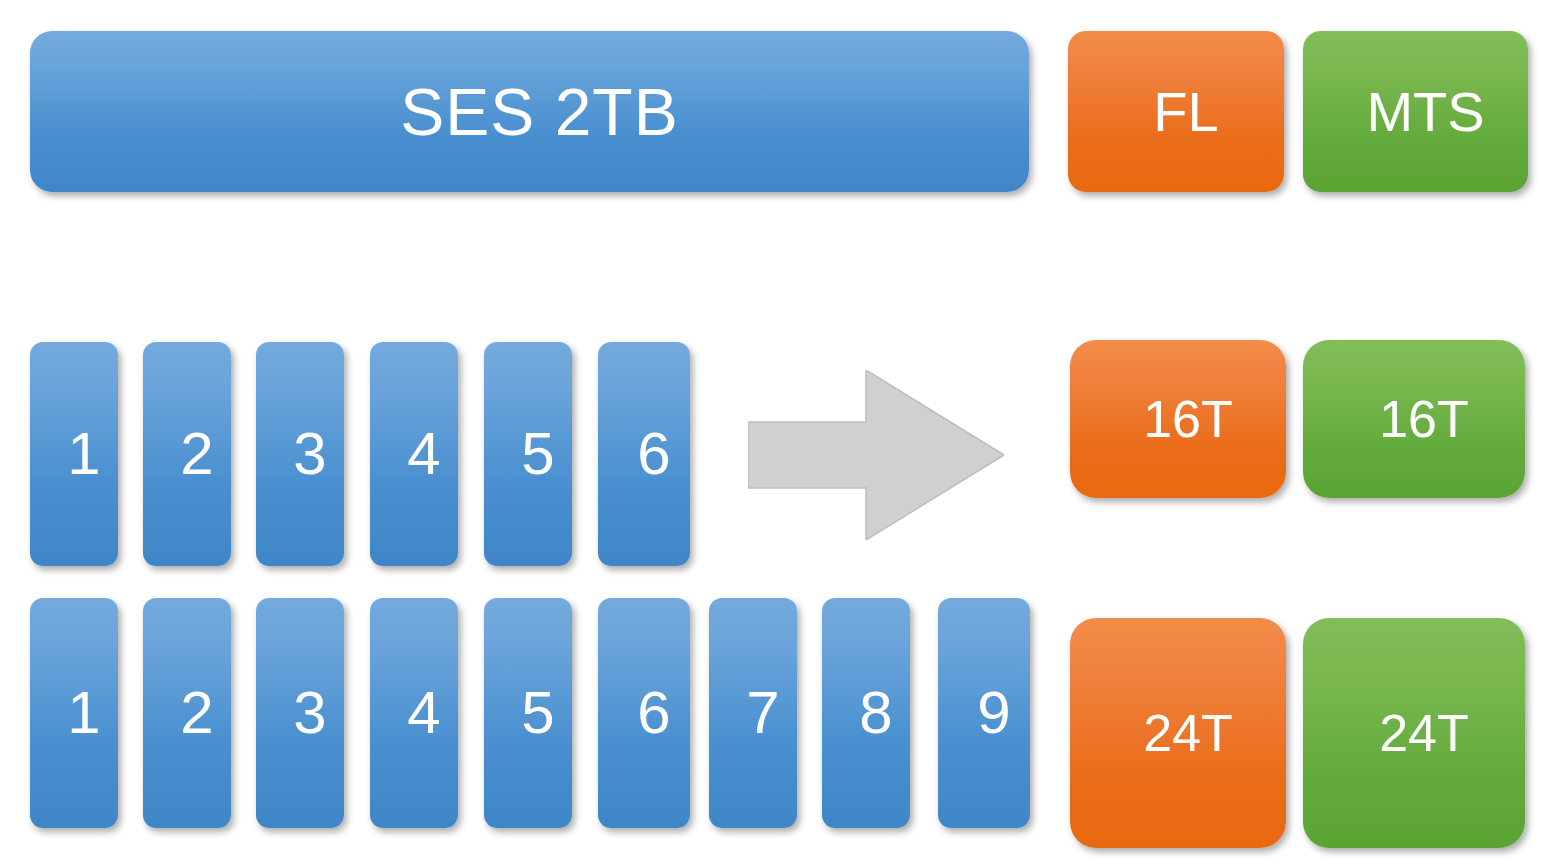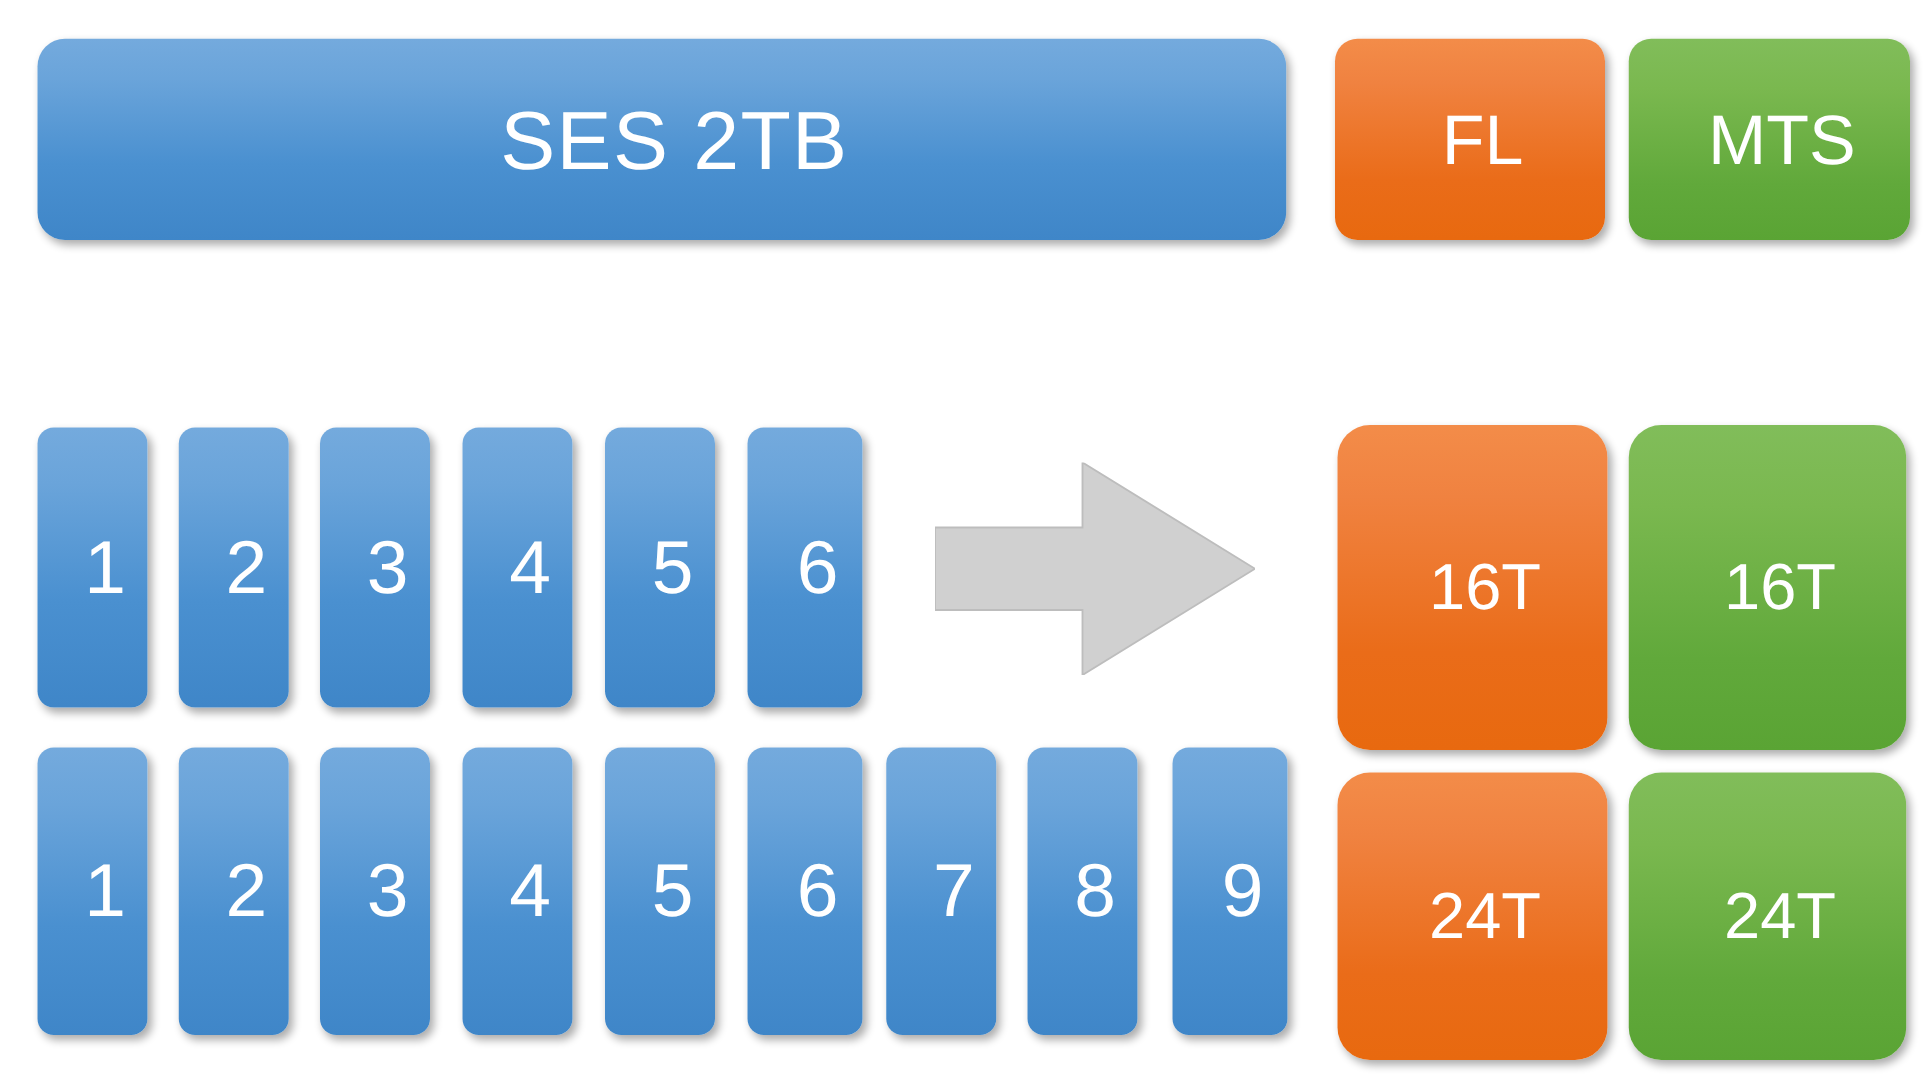--- a/index.html
+++ b/index.html
@@ -73,21 +73,21 @@
   }
   .row-mid .card { top: 342px; height: 224px; }
   .row-bot .card { top: 598px; height: 230px; }
 
   
   .cap {
     width: 216px;
     border-radius: 26px;
     font-size: 52px;
   }
-  .cap-mid { top: 340px; height: 260px; }
+  .cap-mid { top: 340px; height: 158px; }
   .cap-bot { top: 598px; height: 230px; margin-top: 20px; }
   .cap-left  { left: 1070px; }
   .cap-right { left: 1303px; width: 222px; }
 
   
   #flow-arrow {
     position: absolute;
     left: 748px;
     top: 370px;
     width: 256px;

